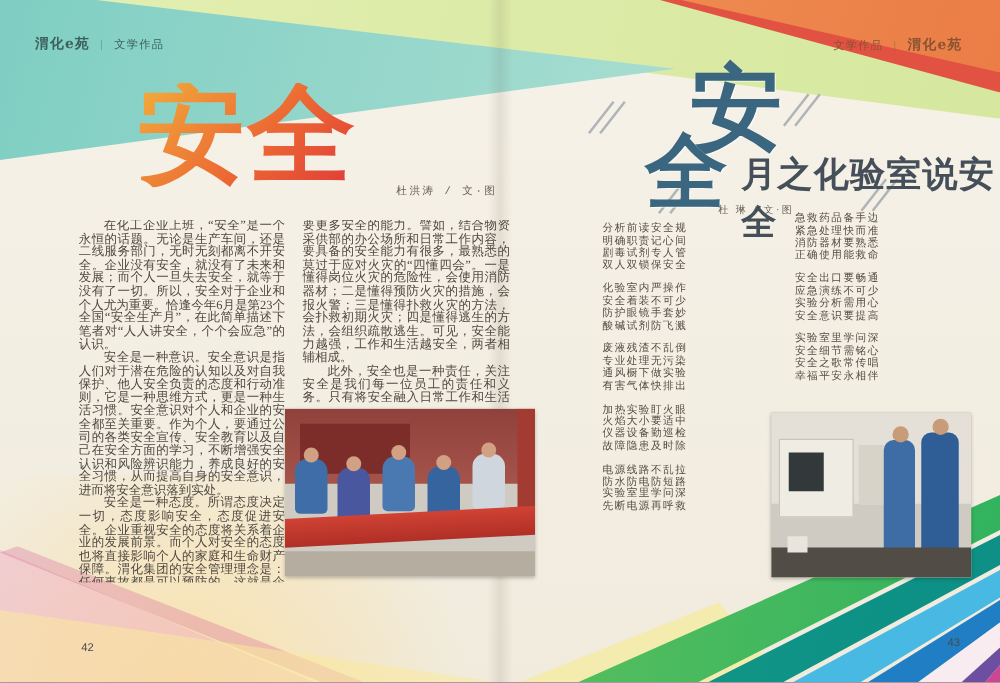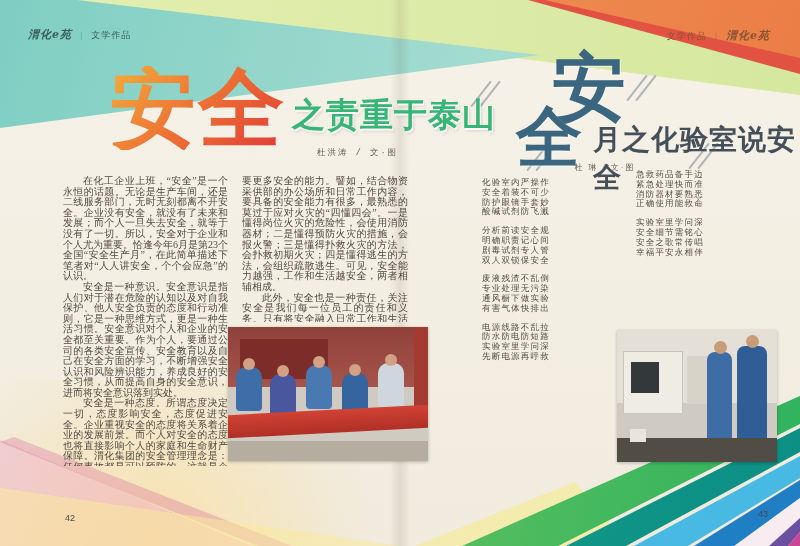--- a/index.html
+++ b/index.html
@@ -28,21 +28,21 @@
   .st-cyan{background:#47b9e2;clip-path:polygon(634px 546px,800px 456px,800px 478px,688px 546px);}
   .st-blue{background:#1f7ec4;clip-path:polygon(694px 546px,800px 480px,800px 498px,734px 546px);}
   .st-pale{background:rgba(248,236,242,.9);clip-path:polygon(735px 546px,800px 498px,800px 518px,768px 546px);}
   .st-purple{background:#6d4fa1;clip-path:polygon(769px 546px,800px 518px,800px 532px,788px 546px);}
   .st-magenta{background:#cb4794;clip-path:polygon(788px 546px,800px 532px,800px 546px);}
   .fold{position:absolute;left:390px;top:0;width:20px;height:546px;pointer-events:none;
     background:linear-gradient(90deg,rgba(0,0,0,0),rgba(108,96,78,.13) 50%,rgba(0,0,0,0));}
 
   
   .hdr{position:absolute;z-index:10;font-size:9px;letter-spacing:1px;}
-  .hdr .logo{font-style:italic;font-weight:700;font-size:11px;font-family:"DejaVu Serif",serif;margin-top:32px;}
+  .hdr .logo{font-weight:700;font-size:11px;font-family:"DejaVu Serif",serif;margin-top:32px;}
   .hdr .hdiv{margin:0 5px;opacity:.6;}
   .hdr-left{left:28px;top:27px;color:#3c5f5c;}
   .hdr-right{right:30px;top:28px;color:#8a5232;text-align:right;}
 
   
   .ltitle{position:absolute;left:70px;top:66px;display:flex;align-items:flex-end;z-index:5;margin-left:40px;}
   .title-main{
     font-family:"Liberation Sans",sans-serif;font-weight:900;font-size:86px;line-height:.98;
     background:linear-gradient(135deg,#f2ae3c 0%,#ec6a33 55%,#e03a38 100%);
     -webkit-background-clip:text;background-clip:text;color:#e25038;-webkit-text-fill-color:transparent;
@@ -146,21 +146,20 @@
     <span class="hlabel">文学作品</span>
   </div>
   <div class="hdr hdr-right">
     <span class="hlabel">文学作品</span>
     <span class="hdiv">|</span>
     <span class="logo">渭化e苑</span>
   </div>
 
   <div class="ltitle">
     <span class="title-main">安全</span>
-    <span class="title-sub">之责重于泰山</span>
   </div>
   <div class="lbyline">杜洪涛 / 文·图</div>
   <div class="col col1">
       <p class="para">在化工企业上班，“安全”是一个永恒的话题。无论是生产车间，还是二线服务部门，无时无刻都离不开安全。企业没有安全，就没有了未来和发展；而个人一旦失去安全，就等于没有了一切。所以，安全对于企业和个人尤为重要。恰逢今年6月是第23个全国“安全生产月”，在此简单描述下笔者对“人人讲安全，个个会应急”的认识。</p>
       <p class="para">安全是一种意识。安全意识是指人们对于潜在危险的认知以及对自我保护、他人安全负责的态度和行动准则，它是一种思维方式，更是一种生活习惯。安全意识对个人和企业的安全都至关重要。作为个人，要通过公司的各类安全宣传、安全教育以及自己在安全方面的学习，不断增强安全认识和风险辨识能力，养成良好的安全习惯，从而提高自身的安全意识，进而将安全意识落到实处。</p>
       <p class="para">安全是一种态度。所谓态度决定一切，态度影响安全，态度促进安全。企业重视安全的态度将关系着企业的发展前景。而个人对安全的态度也将直接影响个人的家庭和生命财产保障。渭化集团的安全管理理念是：任何事故都是可以预防的。这就是企业对待安全的态度，同时也要求个人在思想上高度重视安全，在工作中更要严格遵守安全规章制度。只有端正安全态度，不存侥幸心理，不忽视安全管理制度，才能带着一种安全思维与判断去工作，为企业更安全地创造效益。</p>
     </div>
   <div class="col col2">
       <p class="para noindent">要更多安全的能力。譬如，结合物资采供部的办公场所和日常工作内容，要具备的安全能力有很多，最熟悉的莫过于应对火灾的“四懂四会”。一是懂得岗位火灾的危险性，会使用消防器材；二是懂得预防火灾的措施，会报火警；三是懂得扑救火灾的方法，会扑救初期火灾；四是懂得逃生的方法，会组织疏散逃生。可见，安全能力越强，工作和生活越安全，两者相辅相成。</p>
       <p class="para">此外，安全也是一种责任，关注安全是我们每一位员工的责任和义务。只有将安全融入日常工作和生活中，安全警钟长鸣，脚踏实地做事，勇于和各种危害安全的行为作斗争，才能避免各种事故的发生，才能对个人和企业的生命财产起到有效保护。</p>
@@ -183,50 +182,62 @@
   <div class="slash s2"></div>
   <div class="slash s3"></div>
   <div class="slash s4"></div>
   <div class="rchar rchar1">安</div>
   <div class="rchar rchar2">全</div>
   <div class="rtitle-sub">月之化验室说安全</div>
   <div class="rbyline">杜 琳 / 文·图</div>
 
   <div class="poem poemA">
       <div class="stanza">
+        <div class="poem-line">分析前读安全规</div>
+        <div class="poem-line">明确职责记心间</div>
+        <div class="poem-line">剧毒试剂专人管</div>
+        <div class="poem-line">双人双锁保安全</div>
+      </div>
+      <div class="stanza">
         <div class="poem-line">化验室内严操作</div>
         <div class="poem-line">安全着装不可少</div>
         <div class="poem-line">防护眼镜手套妙</div>
         <div class="poem-line">酸碱试剂防飞溅</div>
       </div>
       <div class="stanza">
-        <div class="poem-line">分析前读安全规</div>
-        <div class="poem-line">明确职责记心间</div>
-        <div class="poem-line">剧毒试剂专人管</div>
-        <div class="poem-line">双人双锁保安全</div>
-      </div>
-      <div class="stanza">
         <div class="poem-line">废液残渣不乱倒</div>
         <div class="poem-line">专业处理无污染</div>
         <div class="poem-line">通风橱下做实验</div>
         <div class="poem-line">有害气体快排出</div>
       </div>
       <div class="stanza">
+        <div class="poem-line">加热实验盯火眼</div>
+        <div class="poem-line">火焰大小要适中</div>
+        <div class="poem-line">仪器设备勤巡检</div>
+        <div class="poem-line">故障隐患及时除</div>
+      </div>
+      <div class="stanza">
         <div class="poem-line">电源线路不乱拉</div>
         <div class="poem-line">防水防电防短路</div>
         <div class="poem-line">实验室里学问深</div>
         <div class="poem-line">先断电源再呼救</div>
       </div>
     </div>
   <div class="poem poemB">
       <div class="stanza">
         <div class="poem-line">急救药品备手边</div>
         <div class="poem-line">紧急处理快而准</div>
         <div class="poem-line">消防器材要熟悉</div>
         <div class="poem-line">正确使用能救命</div>
+      </div>
+      <div class="stanza">
+        <div class="poem-line">安全出口要畅通</div>
+        <div class="poem-line">应急演练不可少</div>
+        <div class="poem-line">实验分析需用心</div>
+        <div class="poem-line">安全意识要提高</div>
       </div>
       <div class="stanza">
         <div class="poem-line">实验室里学问深</div>
         <div class="poem-line">安全细节需铭心</div>
         <div class="poem-line">安全之歌常传唱</div>
         <div class="poem-line">幸福平安永相伴</div>
       </div>
     </div>
 
   <div class="photo photo-right">

